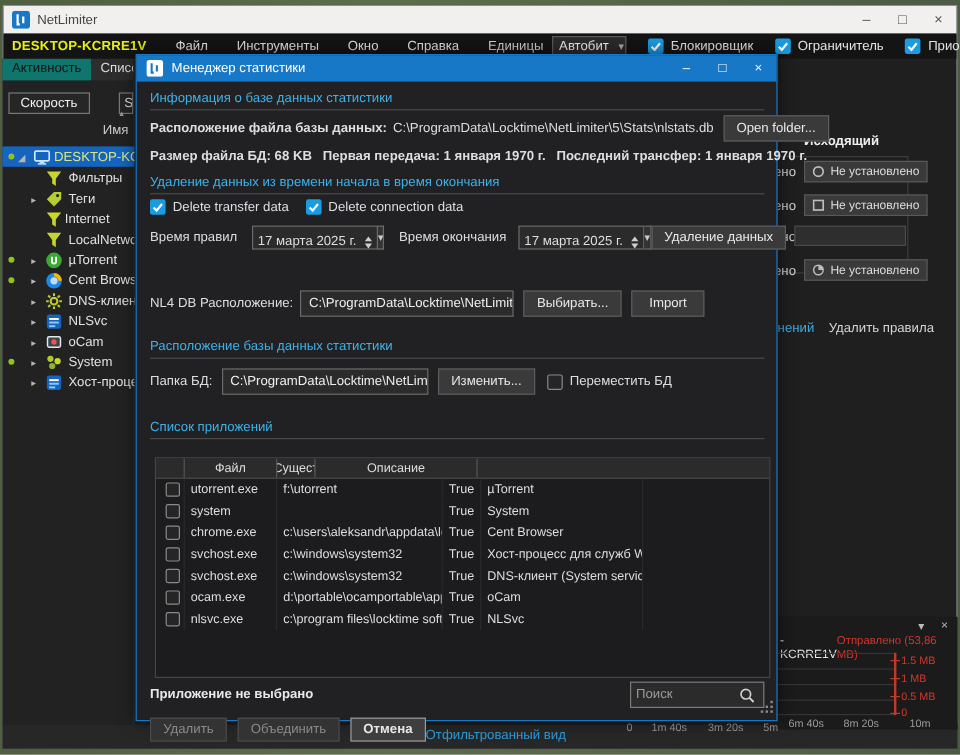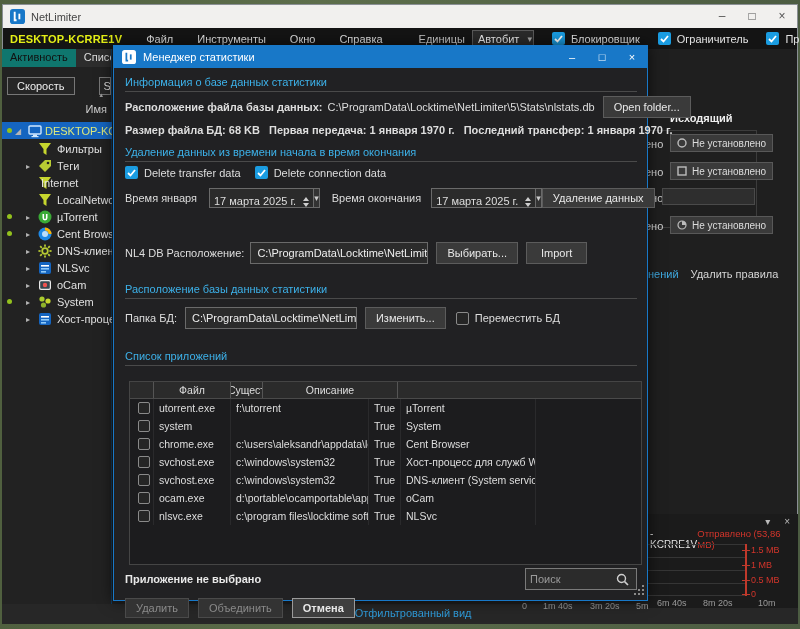--- a/index.html
+++ b/index.html
@@ -9,21 +9,21 @@
 .win{position:absolute;left:2px;top:4px;right:2px;bottom:5px;background:#1f1f1f;border:1px solid #8a8f94}
 .titlebar{height:23px;background:#f1f0ee;display:flex;align-items:center;color:#3c3c3c}
 .app-ico{width:15px;height:15px;margin:0 6px 0 7px;flex:0 0 auto}
 .app-title{font-size:11px;color:#444}
 .wcontrols{margin-left:auto;display:flex;align-items:center;height:100%}
 .wbtn{width:30px;text-align:center;color:#555;font-size:12px;line-height:23px}
 .menubar{height:21px;background:#141414;display:flex;align-items:center;font-size:11px;color:#e2e2e2;white-space:nowrap}
 .host{color:#e4ef16;font-weight:bold;margin-left:7px;letter-spacing:.2px}
 .menu{margin-left:24px}
 .menu:first-of-type{margin-left:36px}
-.units-label{margin-left:36px;color:#cfcfcf}
+.units-label{margin-left:24px;color:#cfcfcf}
 .mselect{display:inline-flex;align-items:center;justify-content:space-between;background:#2b2b2b;border:1px solid #5a5a5a;height:17px;padding:0 5px;margin-left:7px;color:#eee}
 .mselect .car{color:#aaa;font-size:9px;margin-left:8px}
 .mtoggle{display:inline-flex;align-items:center;margin-left:18px}
 .cb{width:13px;height:13px;border-radius:2px;display:inline-flex;align-items:center;justify-content:center;flex:0 0 auto}
 .cb.checked{background:#1a9ce1}
 .cb.un{background:#252525;border:1px solid #8a8a8a}
 .cbl{margin-left:6px}
 
 .sidebar{position:absolute;left:2px;top:49px;width:110px;bottom:24px;background:#222;border-right:1px solid #103a5e}
 .tabs{display:flex;height:18px}
@@ -210,21 +210,21 @@
       <span class="ticon" style="left:36px;top:2px"><svg viewBox="0 0 14 14" width="14" height="14">
             <path d="M1,7 L7,1 H13 V7 L7,13 Z" fill="#b9cc33"></path>
             <circle cx="10" cy="4" r="1.3" fill="#222"></circle>
           </svg></span>
       <span class="tlabel" style="left:55px">Теги</span>
     </div>
     <div class="trow" style="top:125px">
       <span class="ticon" style="left:36px;top:2px"><svg viewBox="0 0 14 14" width="14" height="14">
             <path d="M1,1 H13 L8.5,7 V13 L5.5,11 V7 Z" fill="#c6d62e"></path>
           </svg></span>
-      <span class="tlabel" style="left:39px">Internet</span>
+      <span class="tlabel" style="left:52px">Internet</span>
     </div>
     <div class="trow" style="top:142px">
       <span class="ticon" style="left:36px;top:2px"><svg viewBox="0 0 14 14" width="14" height="14">
             <path d="M1,1 H13 L8.5,7 V13 L5.5,11 V7 Z" fill="#c6d62e"></path>
           </svg></span>
       <span class="tlabel" style="left:55px">LocalNetwork</span>
     </div>
     <div class="trow" style="top:159px">
       <span class="tdot"></span>
       <span class="texp" style="left:24px;top:5px">▸</span>
@@ -419,21 +419,21 @@
           </span>
         <span class="cbl">Delete transfer data</span>
         <span class="cb checked" style="margin-left:14px">
             <svg width="9" height="8" viewBox="0 0 9 8">
               <polyline points="1,4 3.5,6.5 8,1" fill="none" stroke="#fff" stroke-width="1.8"></polyline>
             </svg>
           </span>
         <span class="cbl">Delete connection data</span>
       </div>
       <div class="drow" style="top:119px;height:22px">
-        <span>Время января</span>
+        <span>Время правил</span>
         <span class="datebox" style="margin-left:12px">
           <span>17 марта 2025 г.</span>
           <span class="spin">
               <i class="up"></i>
               <i class="dn"></i>
             </span>
         </span>
         <span class="dropbtn">▾</span>
         <span style="margin-left:12px">Время окончания</span>
         <span class="datebox" style="margin-left:10px">

